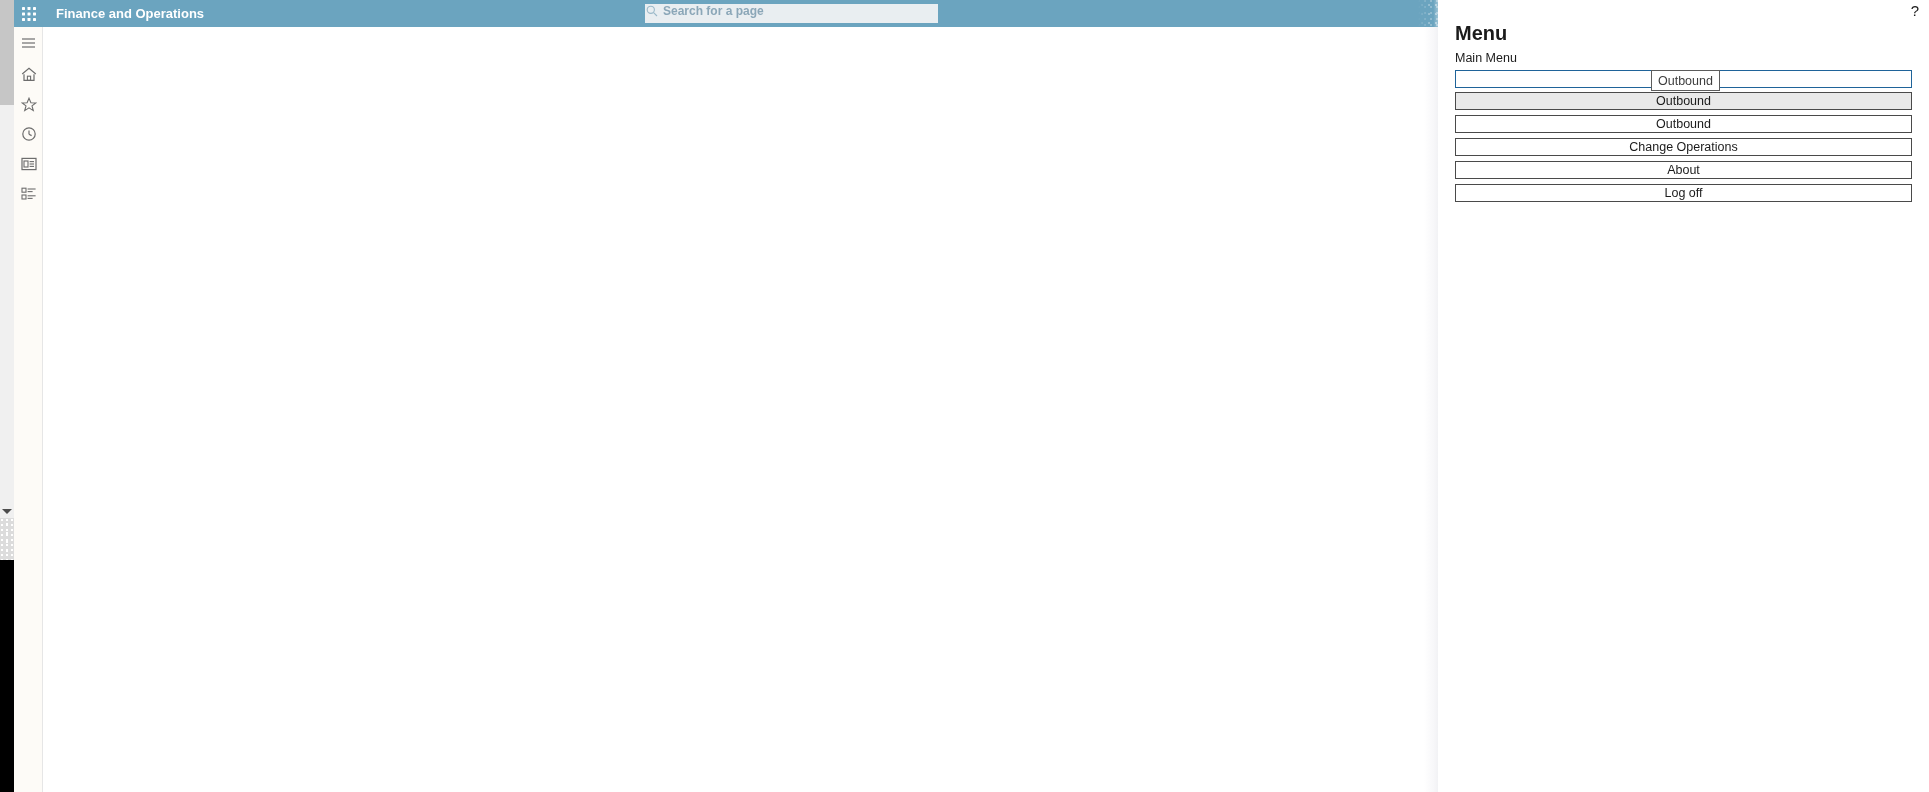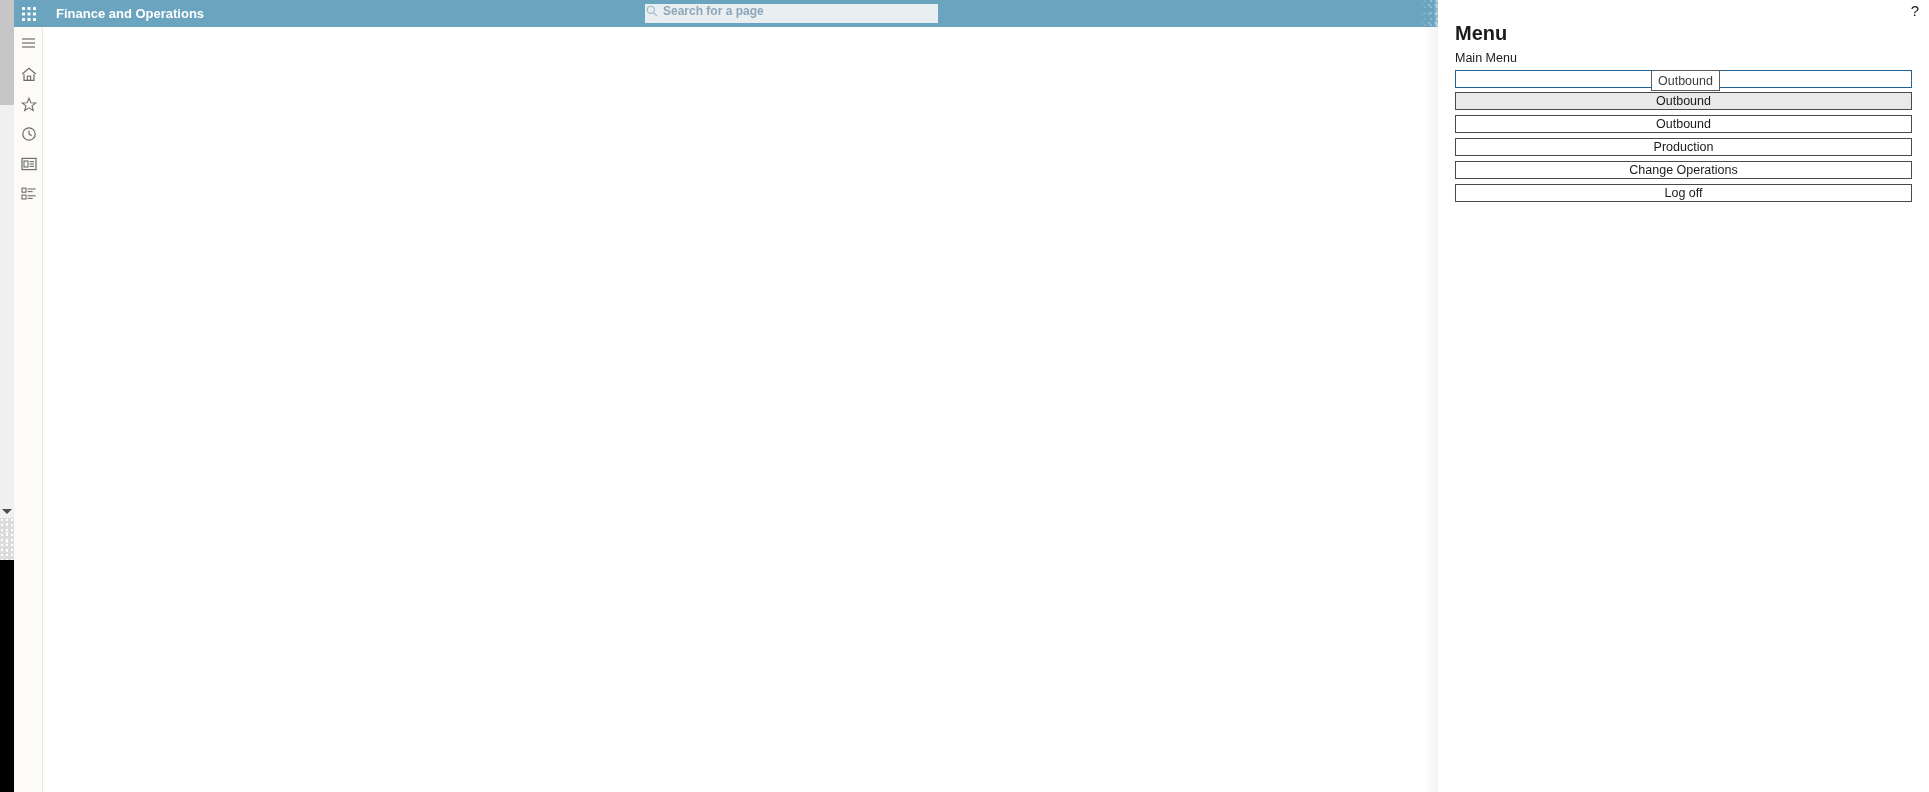--- a/index.html
+++ b/index.html
@@ -325,20 +325,20 @@
 
     <div class="menu-stack">
 
       <div class="menu-input-row">
         <input class="menu-input" type="text" value="" style="">
         <div class="autocomplete-pop">Outbound</div>
       </div>
 
       <button class="menu-btn hovered">Outbound</button>
       <button class="menu-btn">Outbound</button>
-      <button class="menu-btn">Production</button>
       <button class="menu-btn">Change Operations</button>
+      <button class="menu-btn">About</button>
       <button class="menu-btn">Log off</button>
 
     </div>
   </div>
 
 </div>
 
 </body></html>

